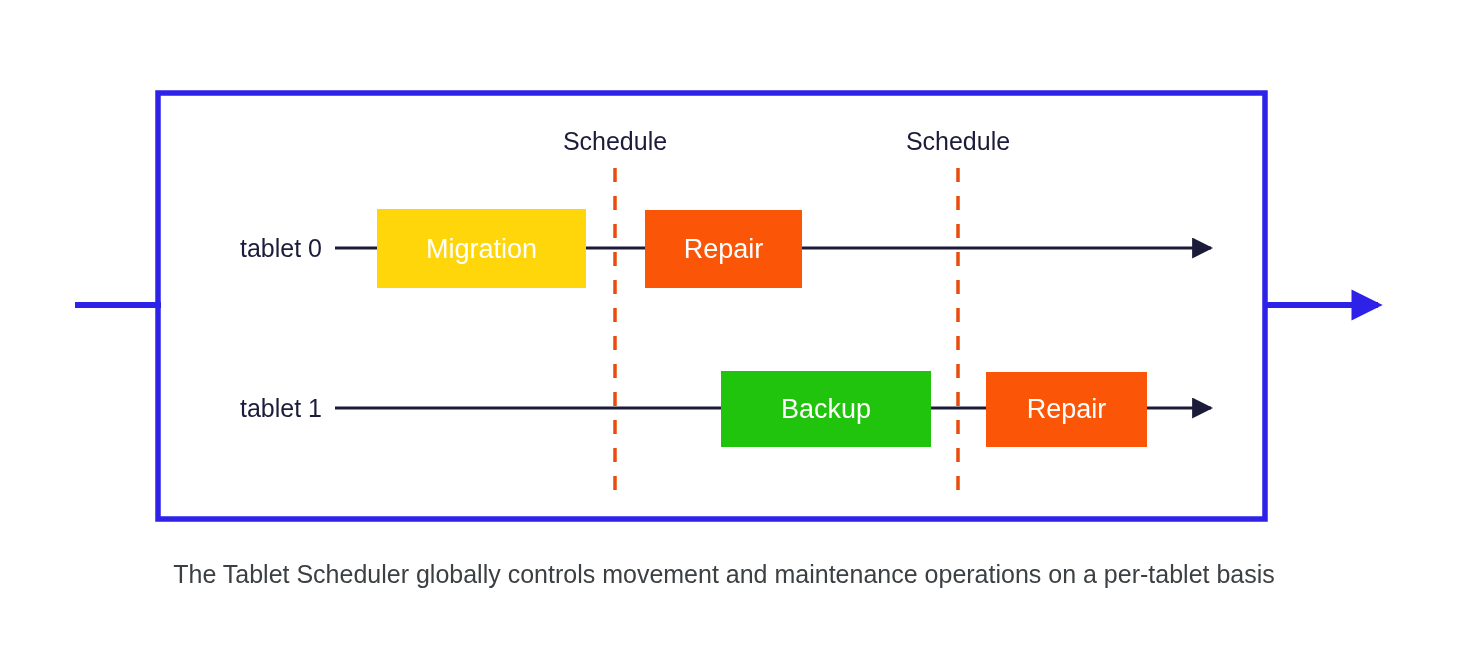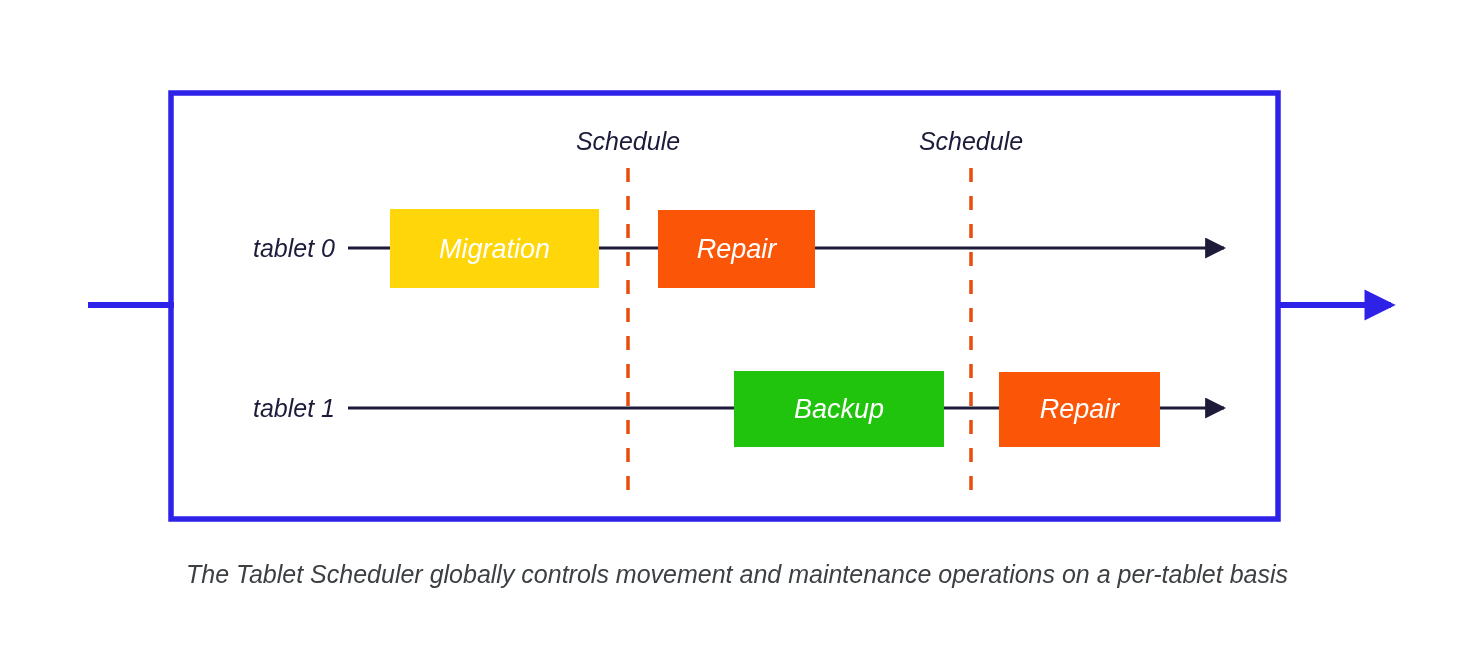--- a/index.html
+++ b/index.html
@@ -10,25 +10,24 @@
   }
   body {
     width: 1470px;
     height: 660px;
     font-family: "Liberation Sans", sans-serif;
     overflow: hidden;
     position: relative;
   }
   .stage {
     position: absolute;
-    left: 13px;
+    left: 0;
     top: 0;
     width: 1302px;
     height: 660px;
-    font-style: italic;
   }
   .stage svg {
     display: block;
   }
   .op-label {
     font-family: "Liberation Sans", sans-serif;
     font-size: 27px;
     fill: #ffffff;
   }
   .tablet-label {

